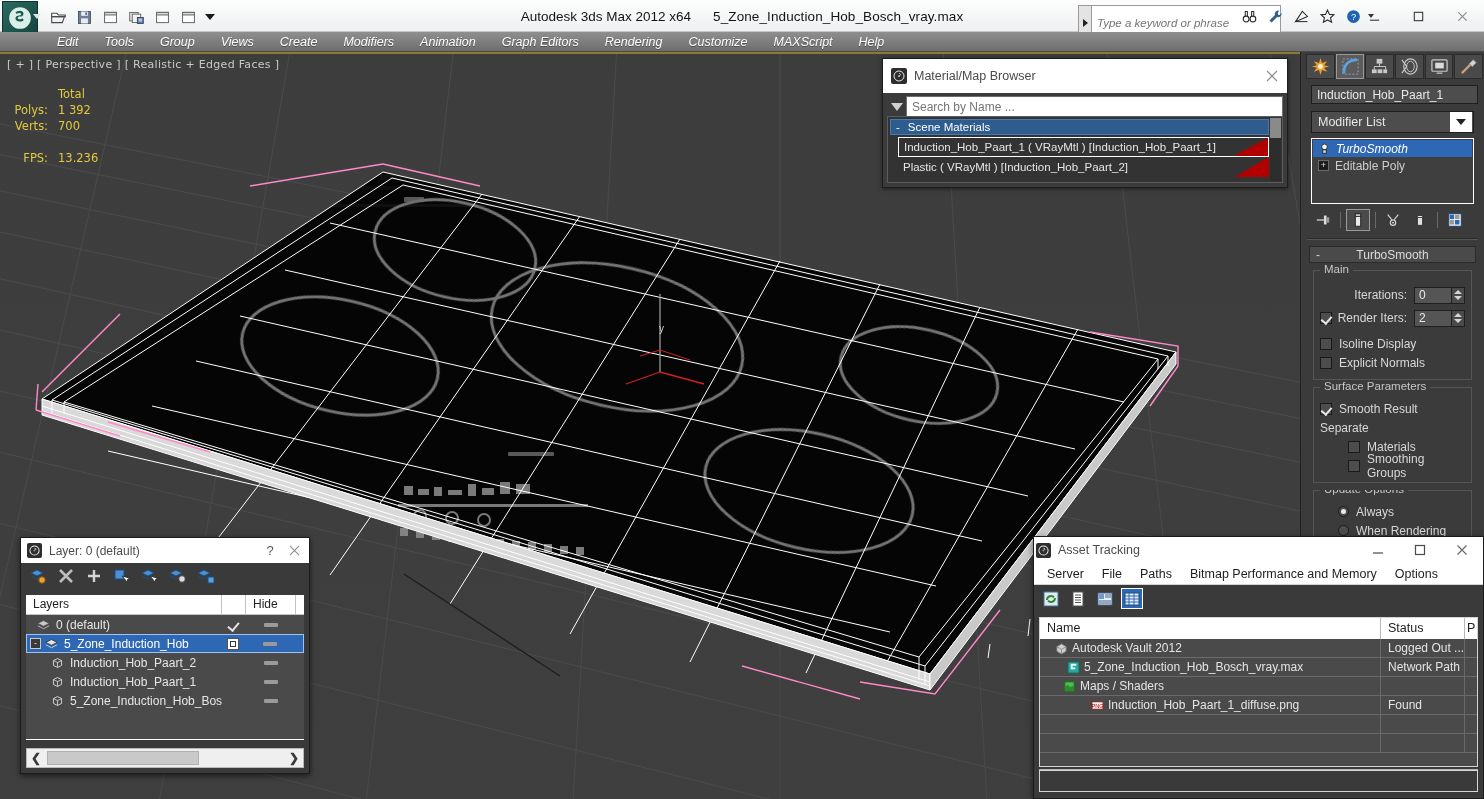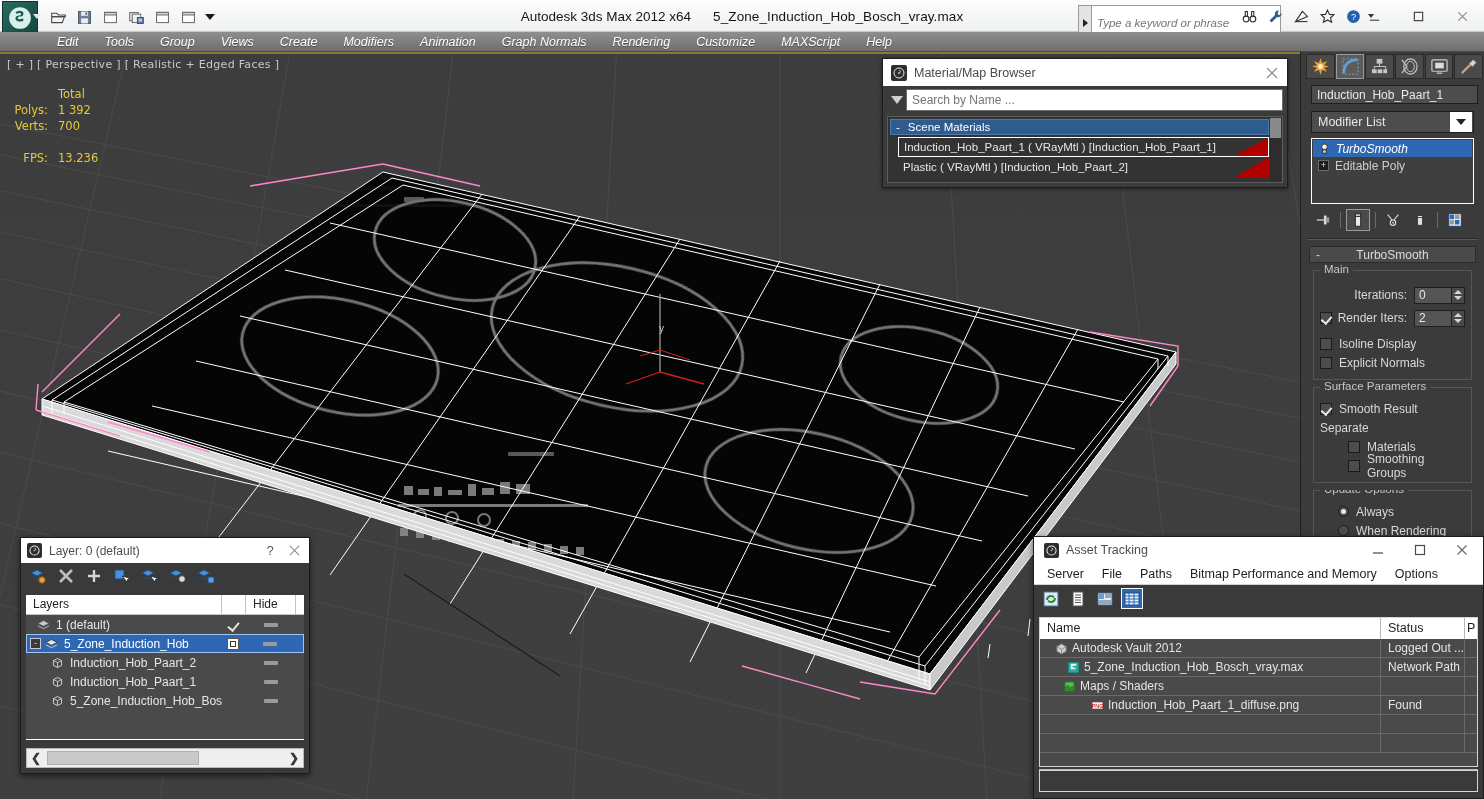--- a/index.html
+++ b/index.html
@@ -61,21 +61,21 @@
   .stats { position:absolute; left:12px; top:32px; font-size:11.5px; color:#e2c93d;
      font-family:"DejaVu Sans", sans-serif; line-height:16px; }
   .stats table { border-collapse:collapse; }
   .stats td { padding:0 0 0 0; font-size:11.5px; color:#e2c93d; }
   .stats td.lab { text-align:right; padding-right:10px; width:46px; }
   .stats .sp { height:16px; }
 
   
   .mmb { position:absolute; left:882px; top:58px; width:406px; height:130px;
     background:#3b3b3b; border:1px solid #1d1d1d; box-shadow:0 1px 4px rgba(0,0,0,.5); }
-  .mmb-title { height:27px; background:#fff; display:flex; align-items:center;
+  .mmb-title { height:34px; background:#fff; display:flex; align-items:center;
     padding:0 4px 0 8px; }
   .mmb-ico { width:16px;height:16px; background:#2d2d2d; border-radius:2px;
     display:flex;align-items:center;justify-content:center; margin-right:7px; }
   .mmb-ico svg{width:12px;height:12px;}
   .mmb-title span.t { font-size:12.5px; color:#4a4a4a; flex:1; }
   .mmb-x { width:22px;height:22px;display:flex;align-items:center;justify-content:center; }
   .mmb-x svg{width:12px;height:12px;}
   .mmb-search { height:22px; display:flex; align-items:stretch; margin:3px 4px 0 4px; }
   .mmb-sc { width:19px; display:flex; align-items:center; justify-content:center; }
   .mmb-sc i { width:0;height:0;border-left:6px solid transparent;border-right:6px solid transparent;
@@ -203,21 +203,21 @@
   .indent2 { padding-left:24px; }
   .ld-sb { position:absolute; left:5px; bottom:5px; right:5px; height:20px; background:#efefef;
      border:1px solid #b9b9b9; display:flex; align-items:center; }
   .ld-sb .ar { width:18px; text-align:center; font-size:12px; color:#3a3a3a; font-weight:bold; }
   .ld-sb .track { flex:1; height:14px; position:relative; }
   .ld-sb .thumb { position:absolute; left:2px; top:0; width:152px; height:14px; background:#c9c9c9; border:1px solid #b0b0b0;}
 
   
   .asset { position:absolute; left:1033px; top:536px; width:451px; height:263px;
     background:#3a3a3a; border:1px solid #1b1b1b; box-shadow:0 2px 6px rgba(0,0,0,.55); }
-  .as-title { height:26px; background:#fff; display:flex; align-items:center; padding-left:10px; }
+  .as-title { height:26px; background:#fff; display:flex; align-items:center; padding-left:2px; }
   .as-title .ico { width:15px;height:15px;background:#2d2d2d;border-radius:2px;
      display:flex;align-items:center;justify-content:center;margin-right:7px;}
   .as-title .ico svg{width:11px;height:11px;}
   .as-title .t { flex:1; font-size:12.5px; color:#4c4c4c; }
   .as-wb { width:42px; height:26px; display:flex; align-items:center; justify-content:center; }
   .as-wb svg { width:12px;height:12px; }
   .as-menu { height:22px; background:#fff; display:flex; align-items:center; padding-left:4px;
      border-bottom:1px solid #d4d4d4; }
   .as-menu span { font-size:12.5px; color:#1d1d1d; padding:0 9px; }
   .as-tools { height:27px; background:#3a3a3a; display:flex; align-items:center; padding-left:6px; gap:5px; }
@@ -372,21 +372,21 @@
   </div>
 
   <div class="menubar">
     <span class="menuitem">Edit</span>
     <span class="menuitem">Tools</span>
     <span class="menuitem">Group</span>
     <span class="menuitem">Views</span>
     <span class="menuitem">Create</span>
     <span class="menuitem">Modifiers</span>
     <span class="menuitem">Animation</span>
-    <span class="menuitem">Graph Normals</span>
+    <span class="menuitem">Graph Editors</span>
     <span class="menuitem">Rendering</span>
     <span class="menuitem">Customize</span>
     <span class="menuitem">MAXScript</span>
     <span class="menuitem">Help</span>
   </div>
 
   <div class="viewport">
 
     <svg class="vp-grid" viewBox="0 0 1300 747" preserveAspectRatio="none">
       <defs>
@@ -885,21 +885,21 @@
       <div class="ld-body">
 
         <div class="lrow">
           <span class="nm indent1">
             <span class="layico">
               <svg viewBox="0 0 16 14">
                   <path d="M1 5l7-3.5L15 5 8 8.5z" fill="#c9c9c9" stroke="#555"></path>
                   <path d="M1 8l7 3.5L15 8" fill="none" stroke="#c9c9c9"></path>
                 </svg>
             </span>
-            <span>1 (default)</span>
+            <span>0 (default)</span>
           </span>
           <span class="c2">
               <span class="chk"></span>
             </span>
           <span class="c3">
               <span class="hidedash"></span>
             </span>
           <span class="c4"></span>
         </div>
 

